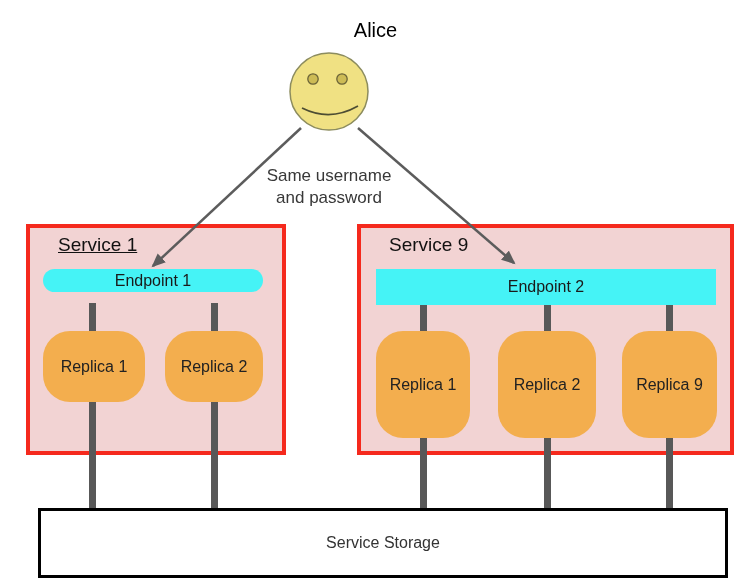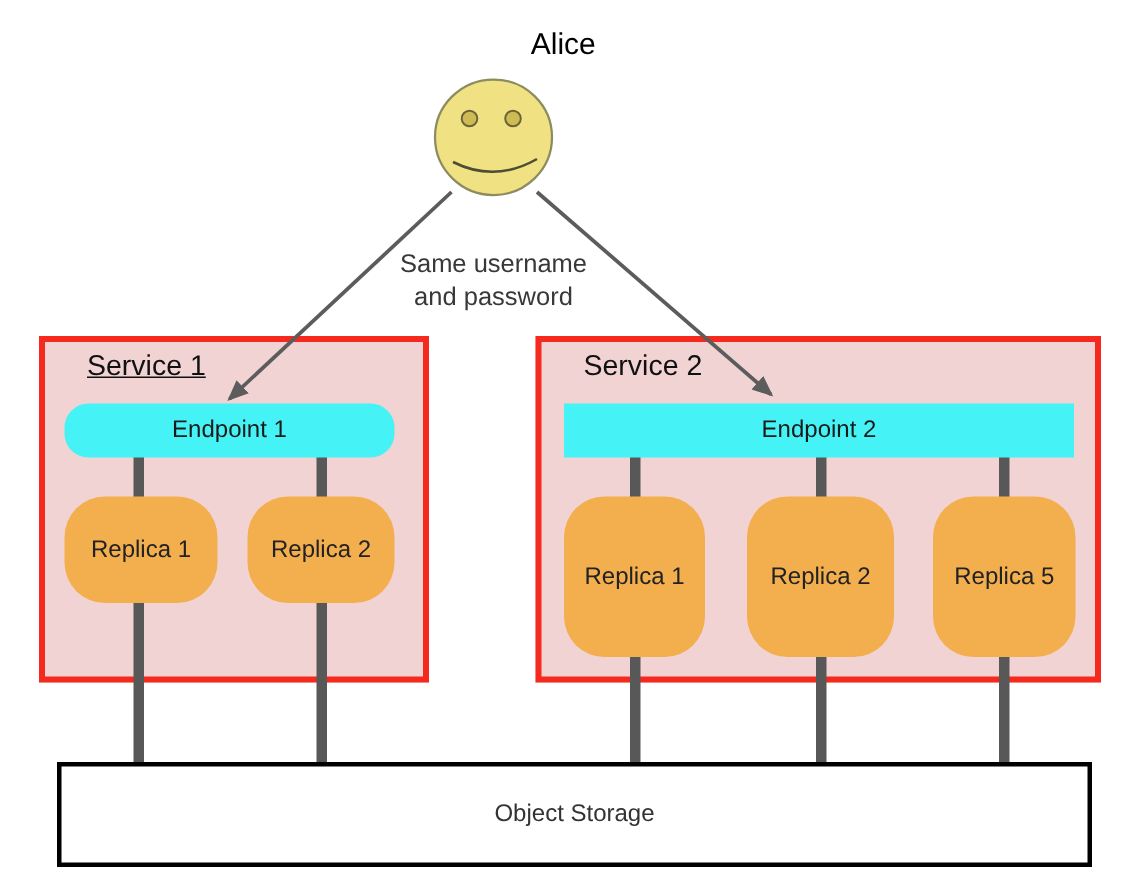--- a/index.html
+++ b/index.html
@@ -50,21 +50,21 @@
   #service-2-label { left: 389px; top: 234px; }
 
   
   .endpoint {
     background: var(--cyan);
     display: flex; align-items: center; justify-content: center;
     font-size: 16px;
     color: #1a1a1a;
     z-index: 3;
   }
-  #endpoint-1 { left: 43px;  top: 269px; width: 220px; height: 36px; border-radius: 16px; }
+  #endpoint-1 { left: 43px;  top: 269px; width: 220px; height: 23px; border-radius: 16px; }
   #endpoint-2 { left: 376px; top: 269px; width: 340px; height: 36px; }
 
   
   .replica {
     background: var(--orange);
     display: flex; align-items: center; justify-content: center;
     font-size: 16px;
     color: #222222;
     z-index: 3;
     border-radius: 27px;
@@ -127,21 +127,21 @@
 
   <div class="abs actor-label">Alice</div>
 
   <div id="service-1" class="abs service-box"></div>
   <div id="service-1-label" class="abs service-label">Service 1</div>
   <div id="endpoint-1" class="abs endpoint">
     <span>Endpoint 1</span>
   </div>
 
   <div id="service-2" class="abs service-box"></div>
-  <div id="service-2-label" class="abs service-label">Service 2</div>
+  <div id="service-2-label" class="abs service-label">Service 9</div>
   <div id="endpoint-2" class="abs endpoint">
     <span>Endpoint 2</span>
   </div>
 
   <div id="c-s1a-1" class="abs connector"></div>
   <div id="c-s1a-2" class="abs connector"></div>
   <div id="c-s1b-1" class="abs connector"></div>
   <div id="c-s1b-2" class="abs connector"></div>
   <div id="c-s2a-1" class="abs connector"></div>
   <div id="c-s2a-2" class="abs connector"></div>
@@ -156,25 +156,25 @@
   <div id="s1-replica-2" class="abs replica">
     <span>Replica 2</span>
   </div>
   <div id="s2-replica-1" class="abs replica">
     <span>Replica 1</span>
   </div>
   <div id="s2-replica-2" class="abs replica">
     <span>Replica 2</span>
   </div>
   <div id="s2-replica-3" class="abs replica">
-    <span>Replica 5</span>
+    <span>Replica 9</span>
   </div>
 
   <div id="object-storage" class="abs">
-    <span>Object Storage</span>
+    <span>Service Storage</span>
   </div>
 
   <svg id="overlay" class="abs" width="751" height="588" viewBox="0 0 751 588">
     <defs>
       <marker id="arrowhead" markerUnits="userSpaceOnUse" markerWidth="15" markerHeight="13" refX="12" refY="6" orient="auto">
         <path d="M0,0 L14,6 L0,12 Z" fill="#5c5c5c"></path>
       </marker>
     </defs>
 
     <line x1="301" y1="128" x2="153" y2="266" stroke="#5c5c5c" stroke-width="2.5" marker-end="url(#arrowhead)"></line>

